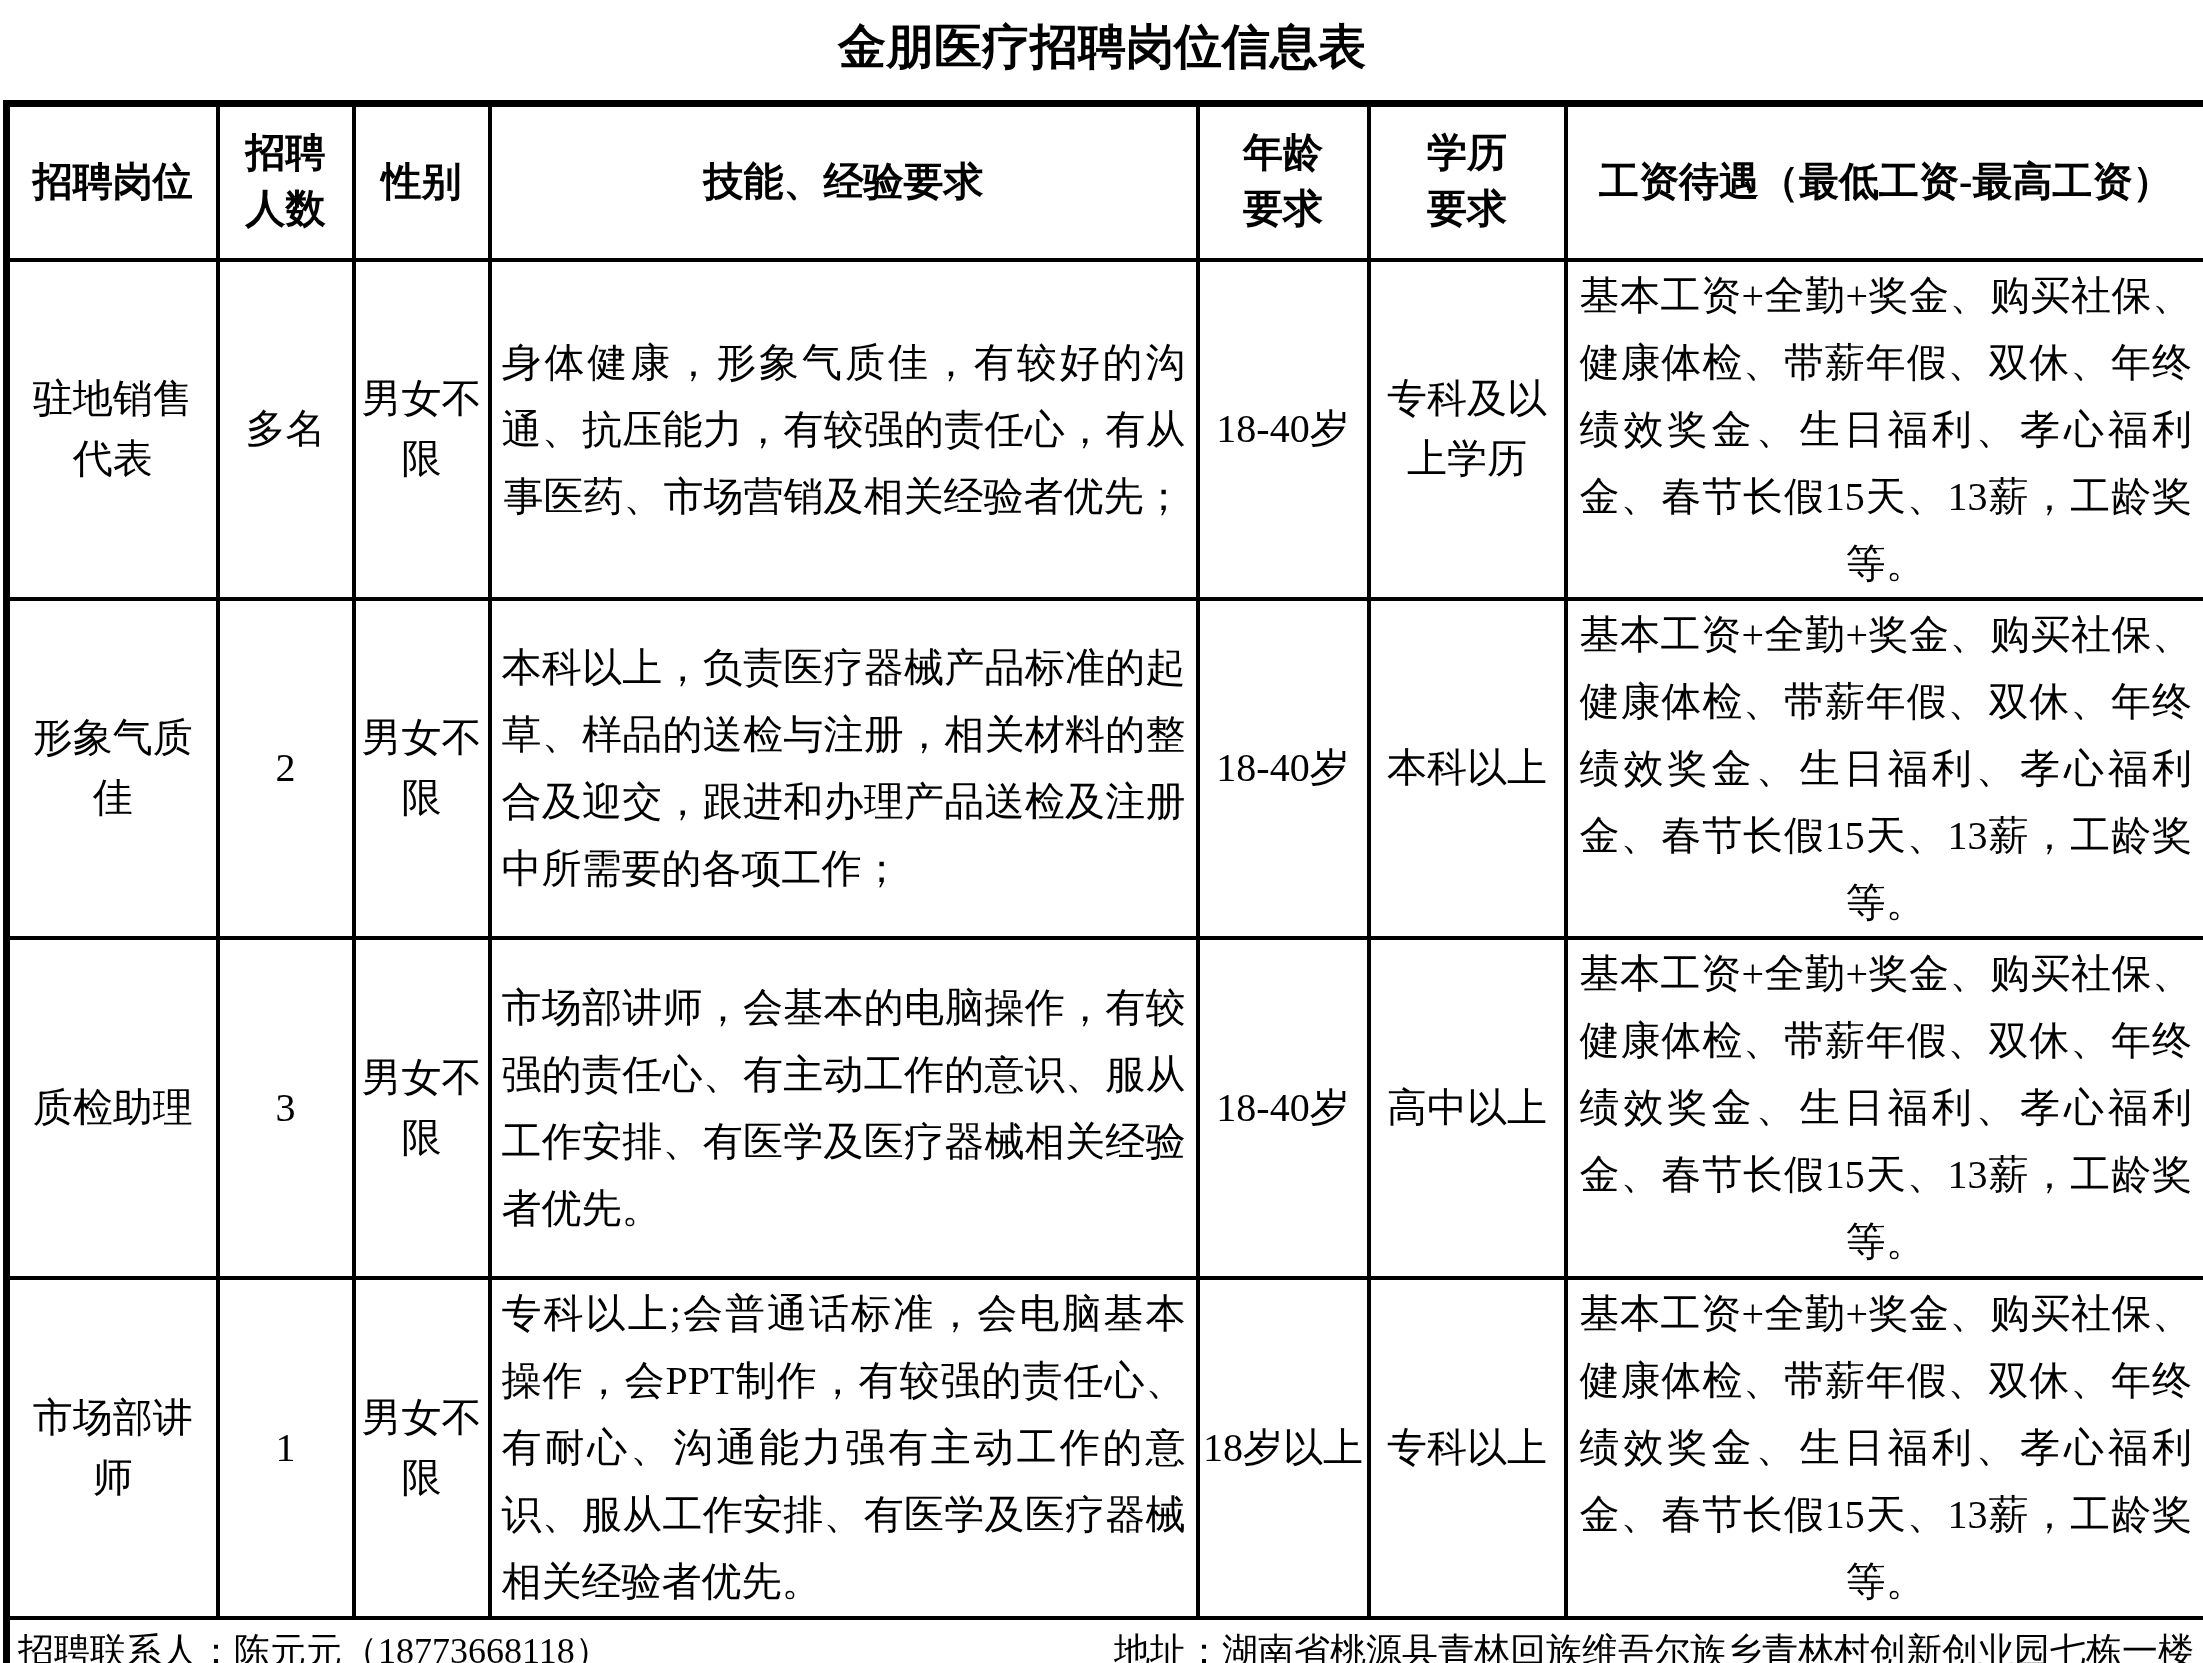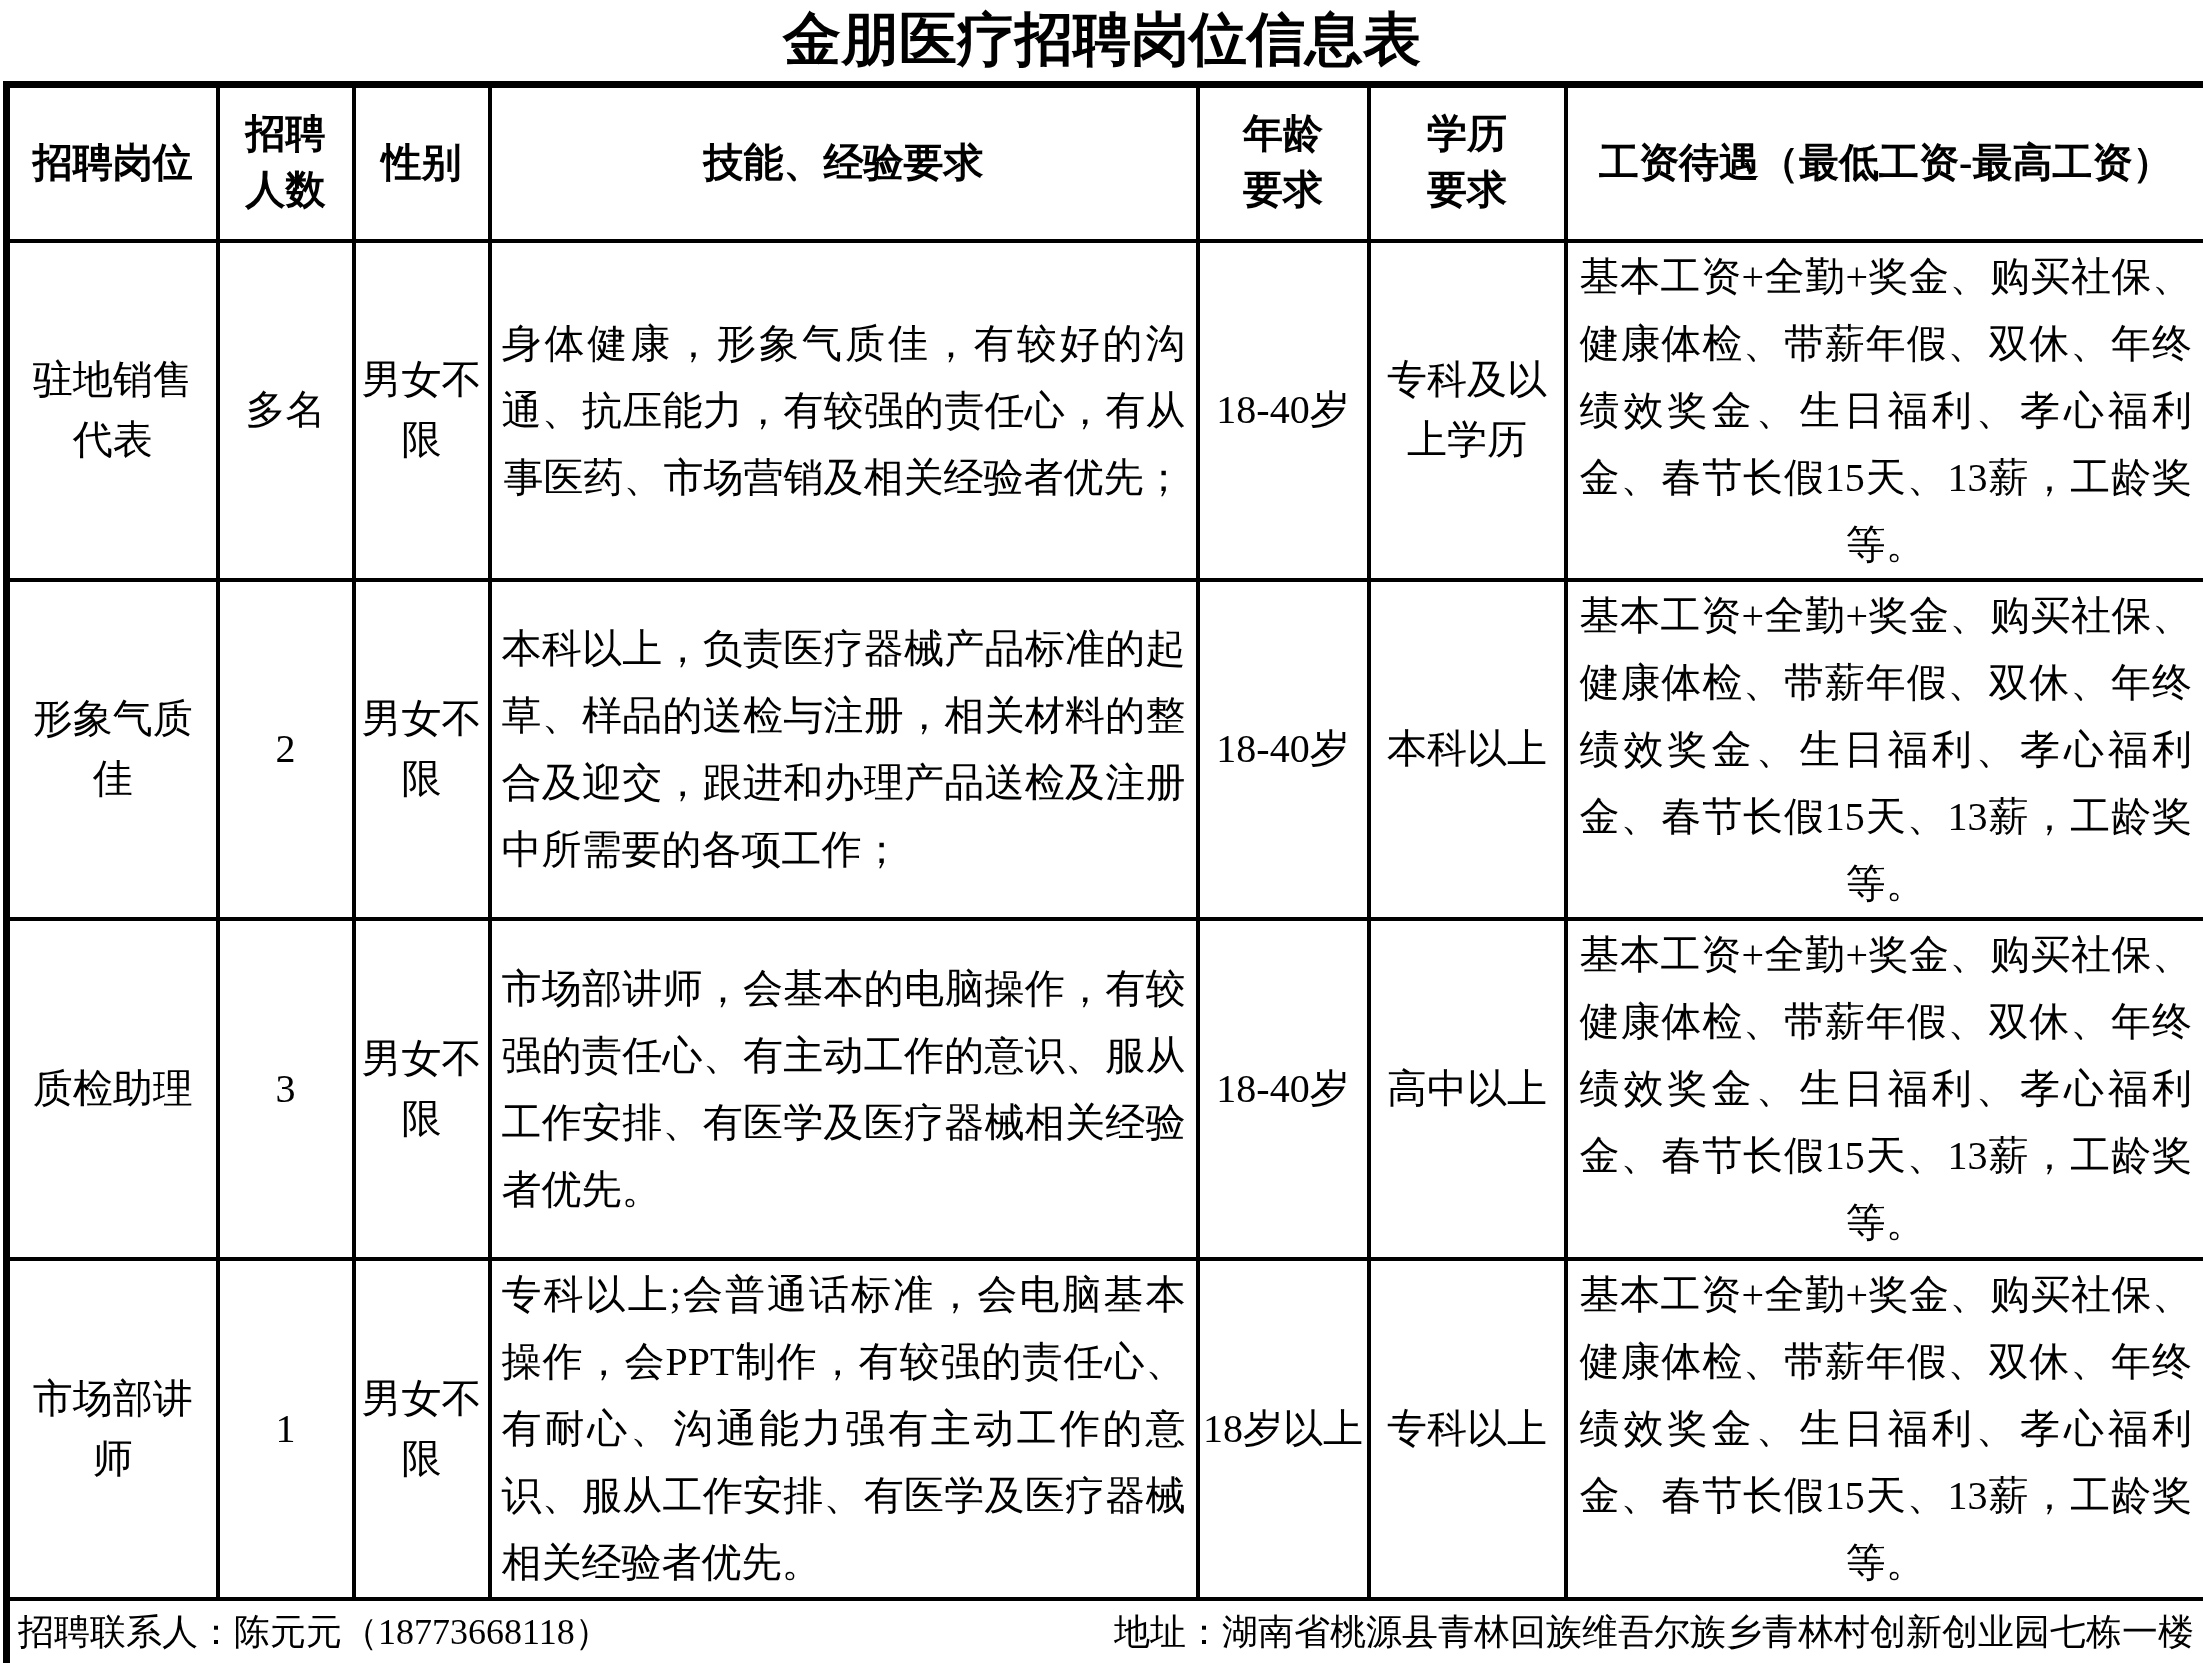--- a/index.html
+++ b/index.html
@@ -6,24 +6,24 @@
   html, body {
     width: 2204px;
     height: 1663px;
     background: #ffffff;
     font-family: "Liberation Serif", "DejaVu Serif", serif;
     color: #000000;
     overflow: hidden;
   }
   .page-title {
     text-align: center;
-    font-size: 58px;
+    font-size: 48px;
     font-weight: bold;
-    padding-top: 8px;
-    height: 81px;
+    padding-top: 15px;
+    height: 100px;
     line-height: 63px;
   }
   table.info-table {
     border-collapse: collapse;
     table-layout: fixed;
     width: 2198px;
     margin-left: 3px;
     border: 7px solid #000;
   }
   .info-table col.c1 { width: 211px; }

